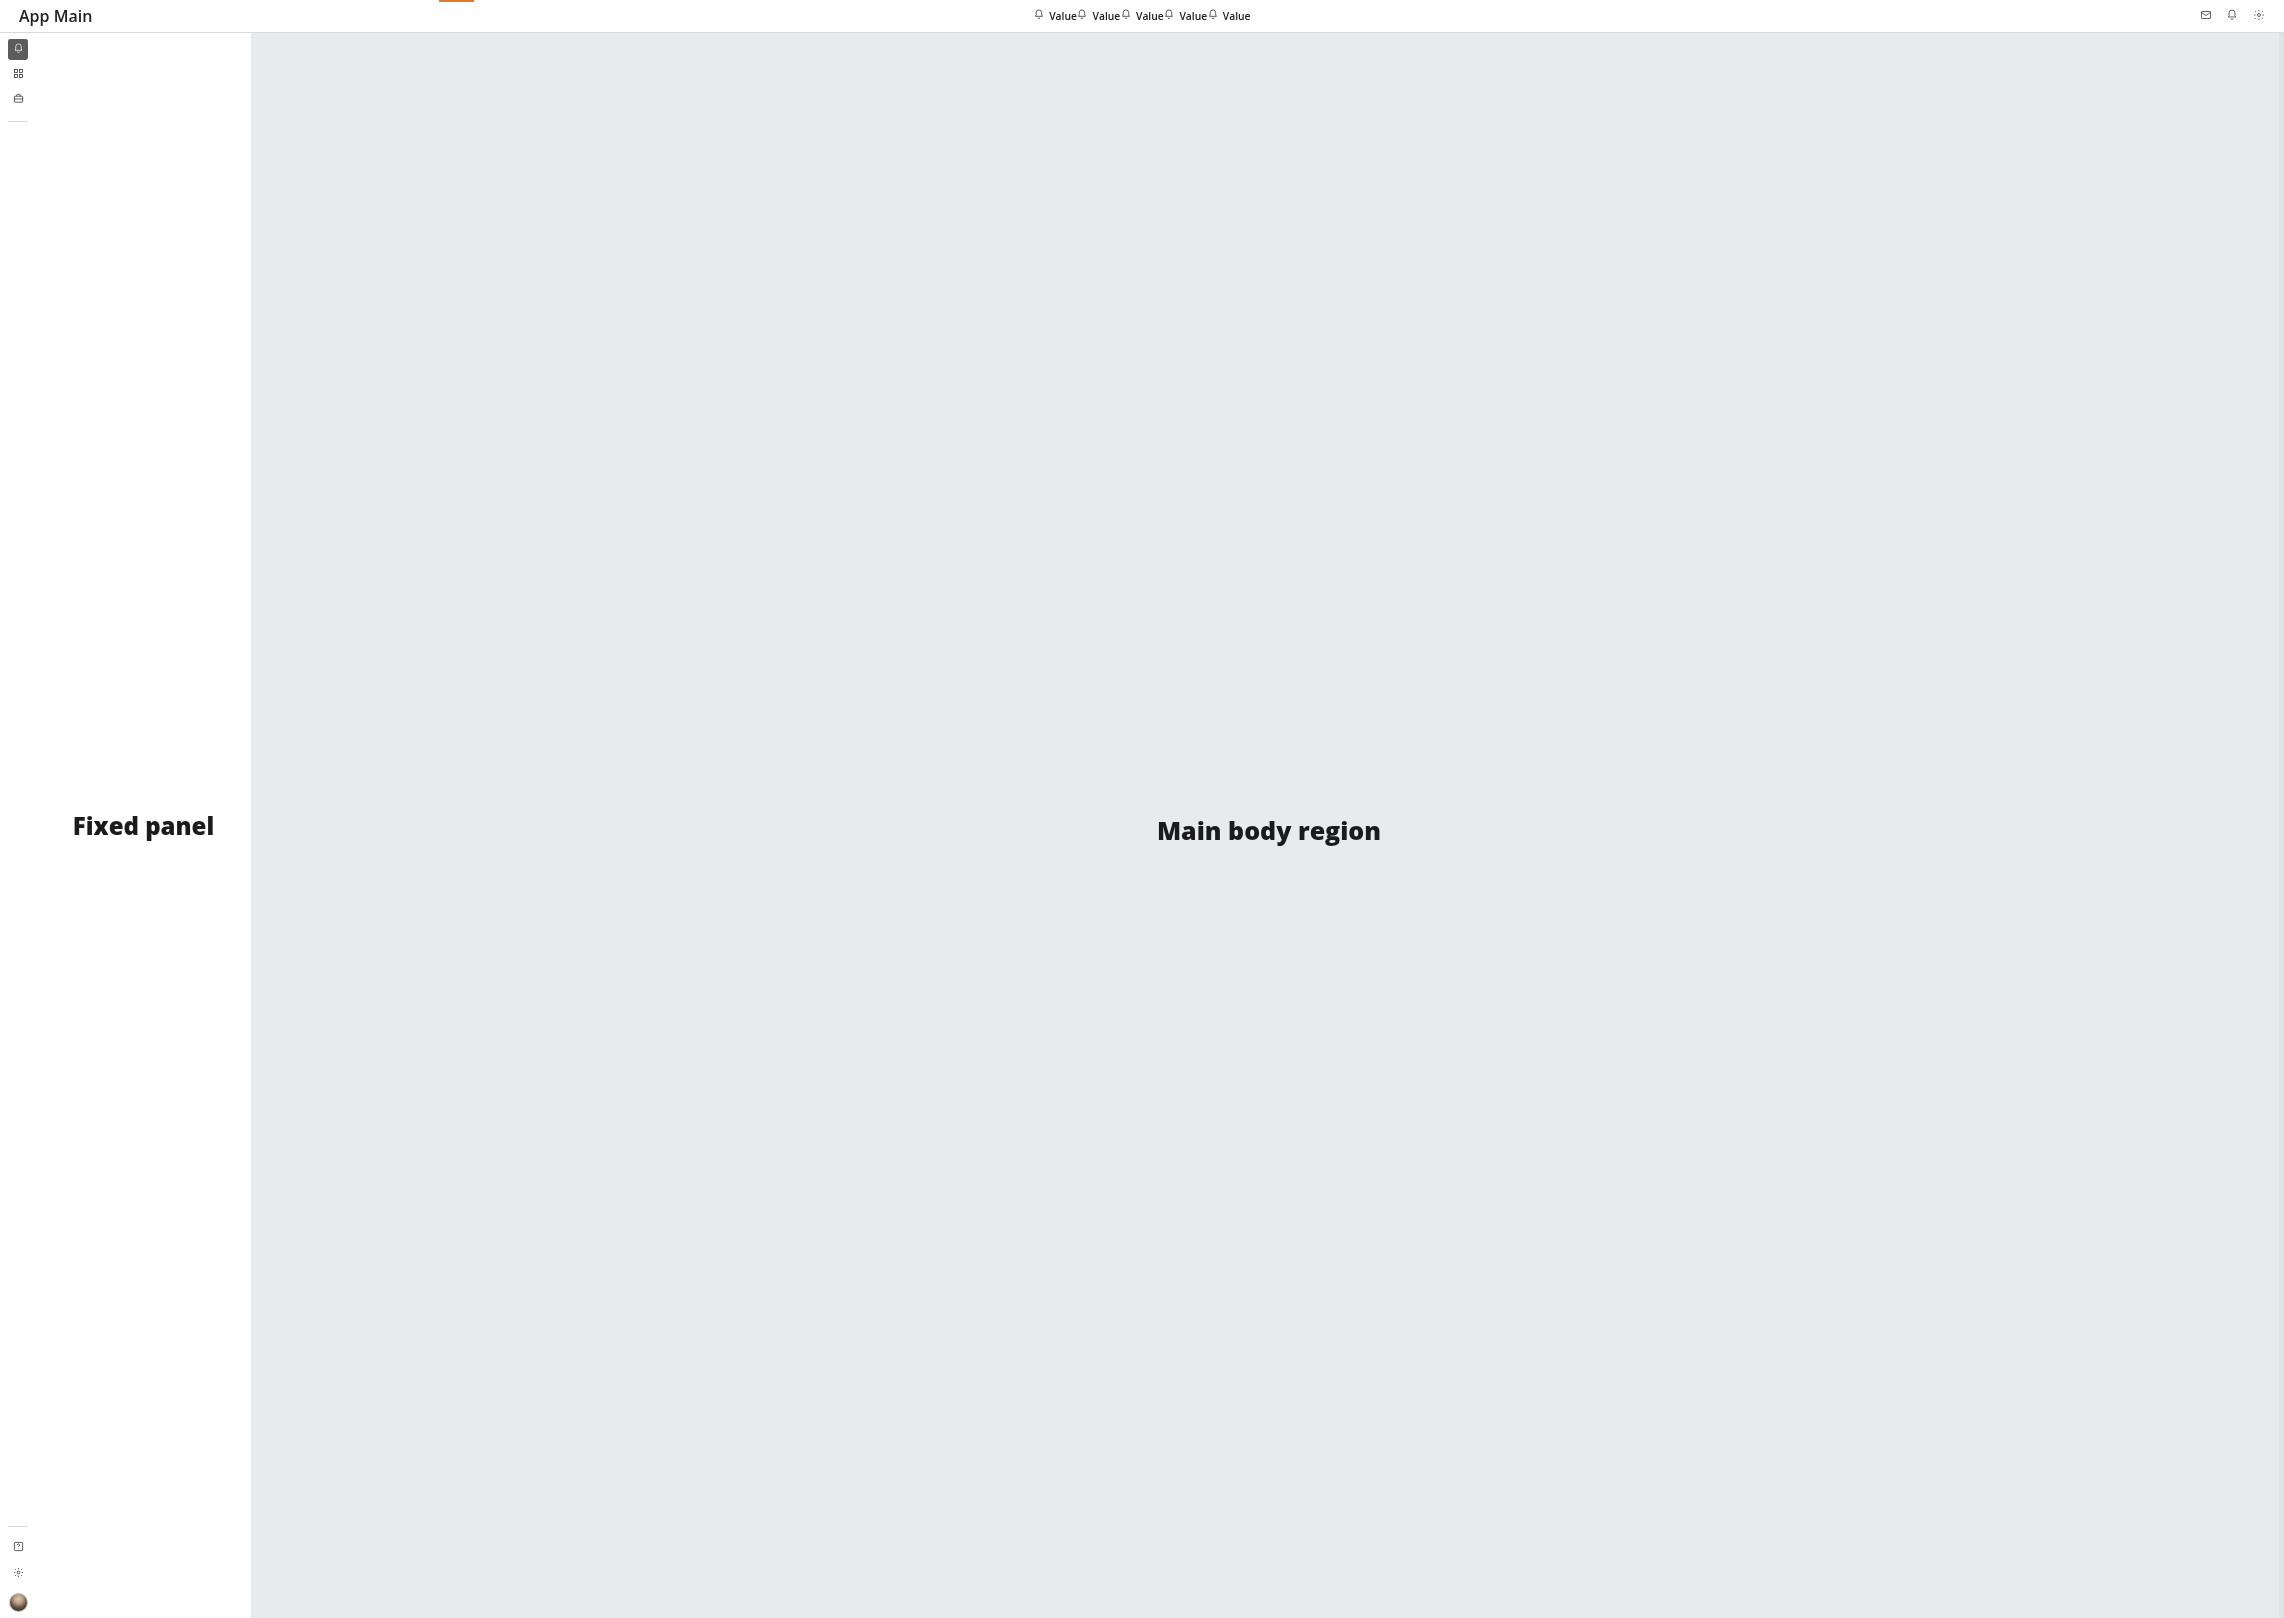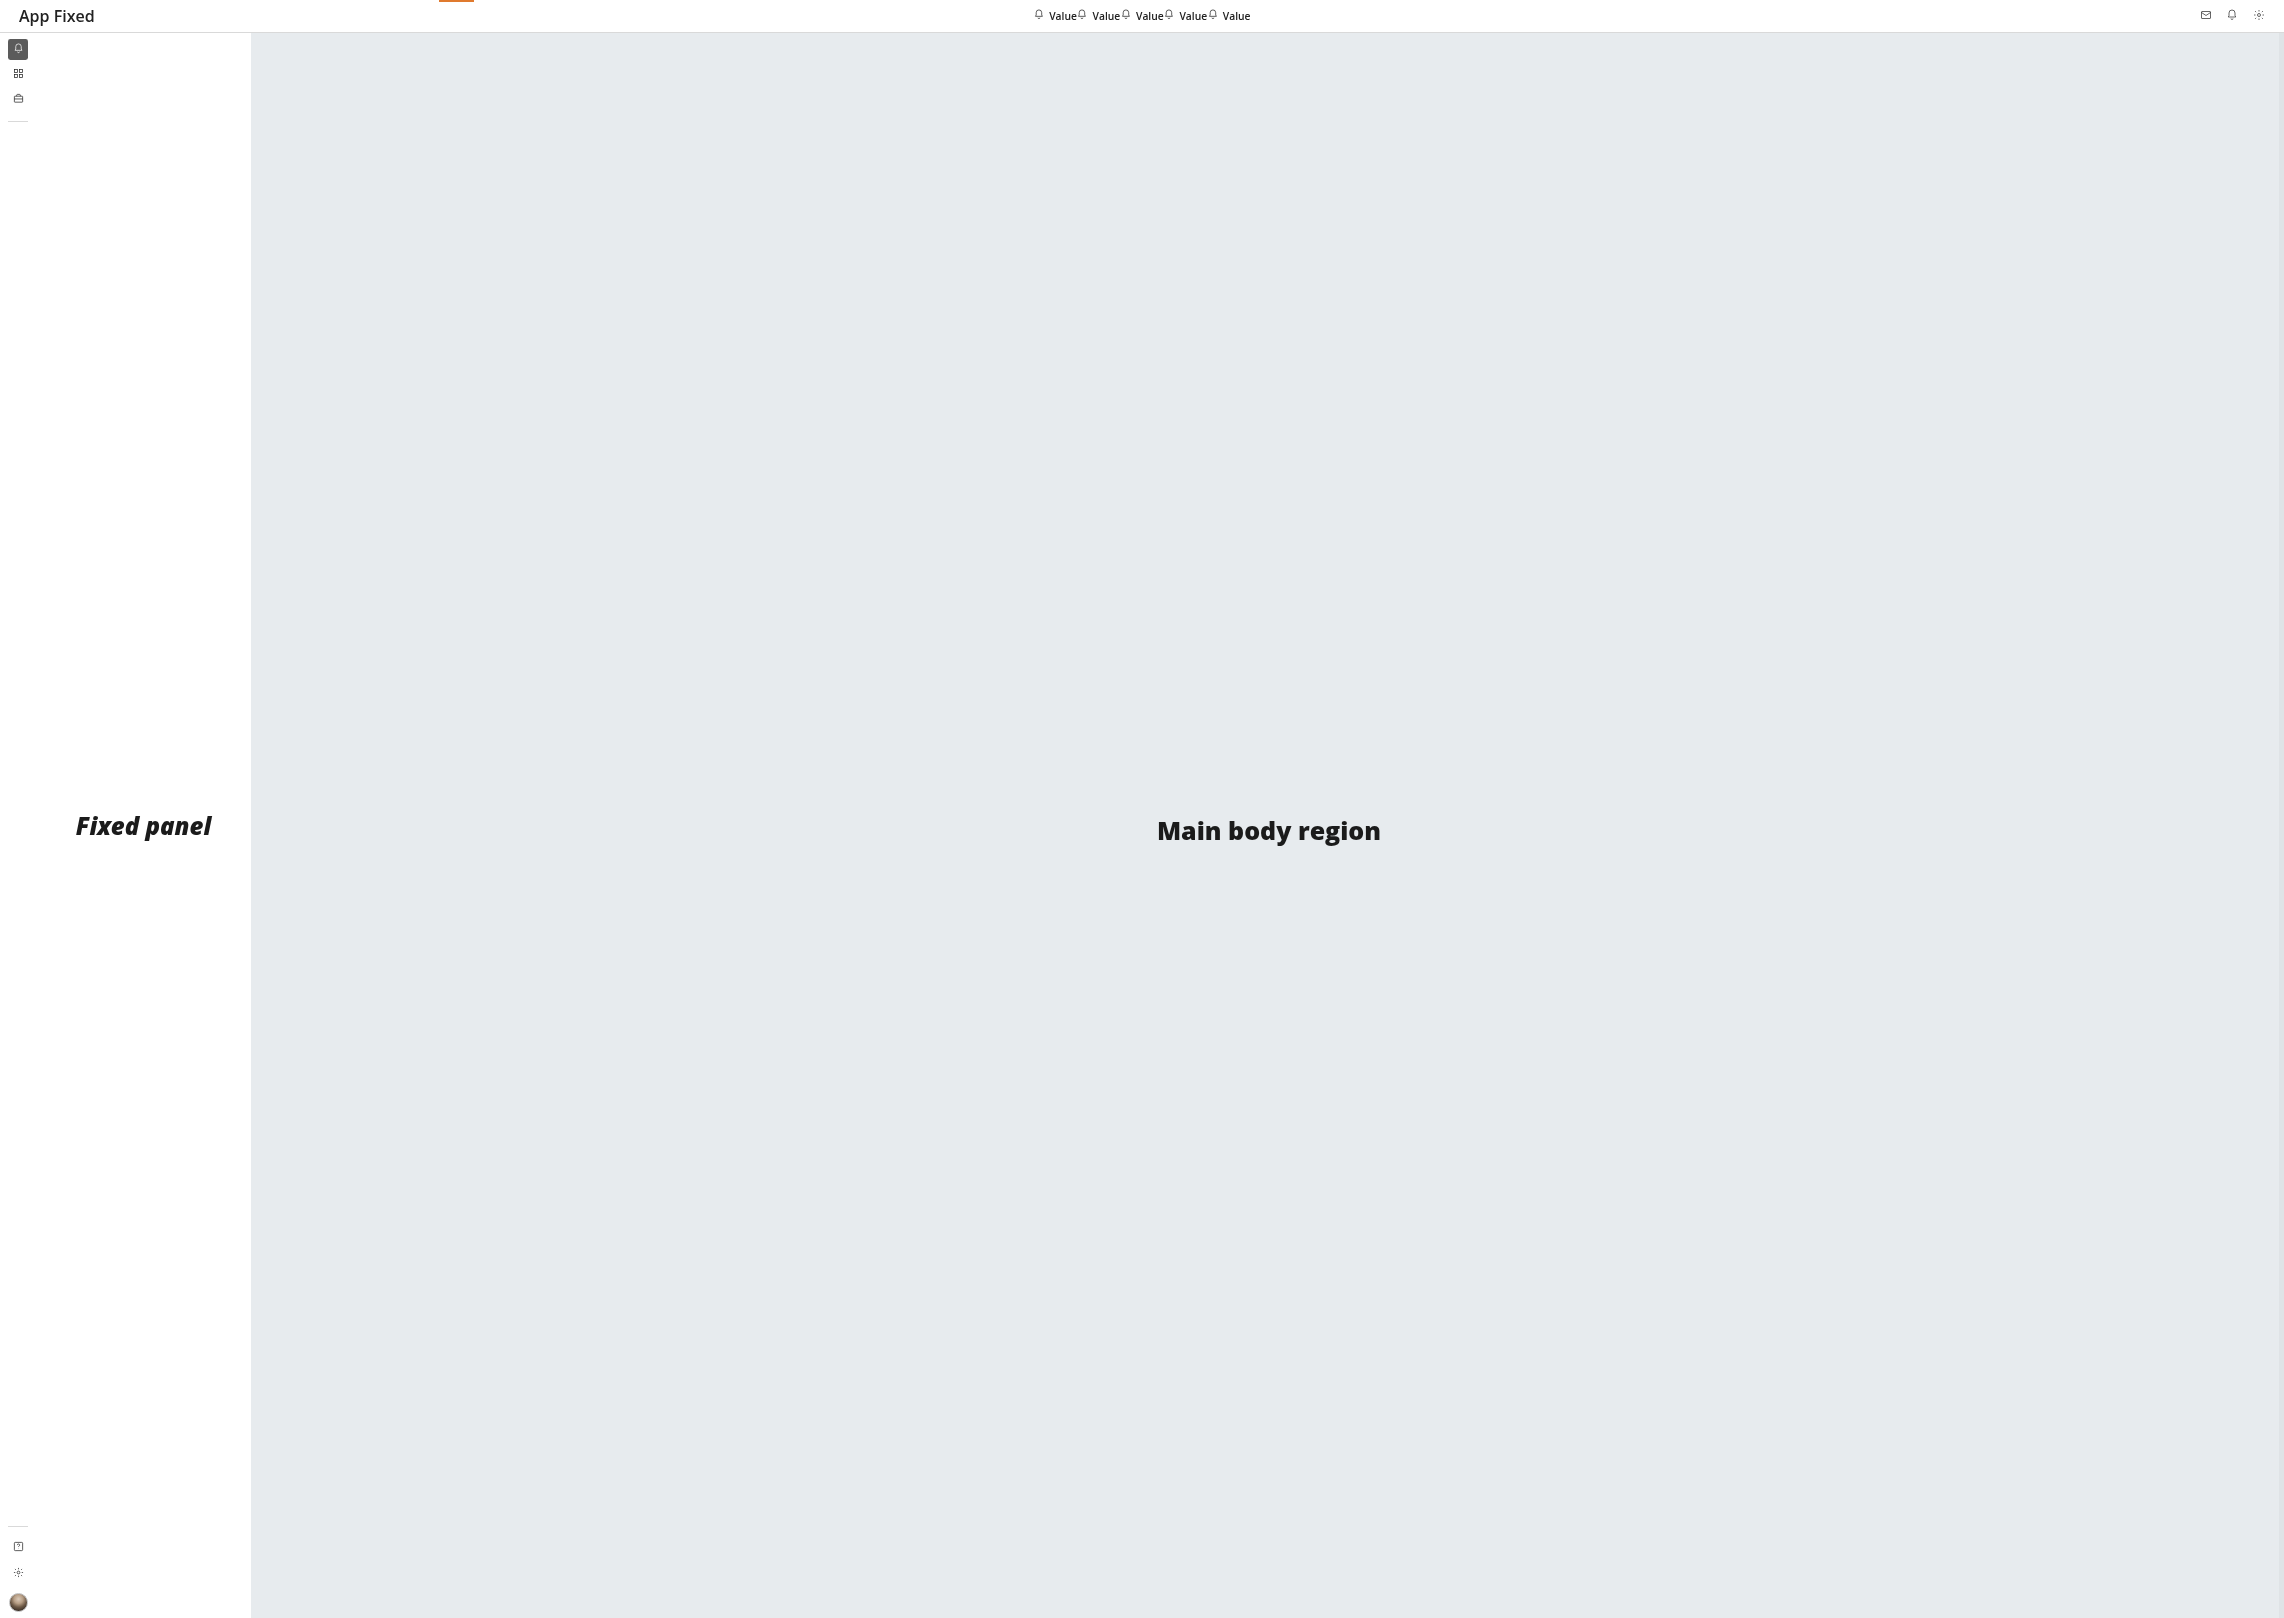--- a/index.html
+++ b/index.html
@@ -110,21 +110,20 @@
     background: #fff;
     border-right: 3.2px solid #e7ebee;
     display: flex;
     align-items: center;
     justify-content: center;
   }
   .fixed-panel-title {
     font-size: 24px;
     font-weight: 800;
     color: #1b1b1b;
-    font-style: italic;
   }
 
   
   .main-region {
     flex: 1;
     background: #e7ebee;
     display: flex;
     align-items: center;
     justify-content: center;
     position: relative;
@@ -139,21 +138,21 @@
     margin-top: 8px;
   }
 </style>
 </head>
 <body>
 
 <div class="topbar">
   <div class="top-accent"></div>
 
   <div class="app-logo">
-    <span>App Fixed</span>
+    <span>App Main</span>
   </div>
 
   <div class="top-center">
     <div class="nav-item">
       <span>
         <svg viewBox="0 0 24 24">
             <path d="M6 8a6 6 0 0 1 12 0v5l1.5 3h-15L6 13z"></path>
             <path d="M10 19a2 2 0 0 0 4 0"></path>
           </svg>
       </span>

